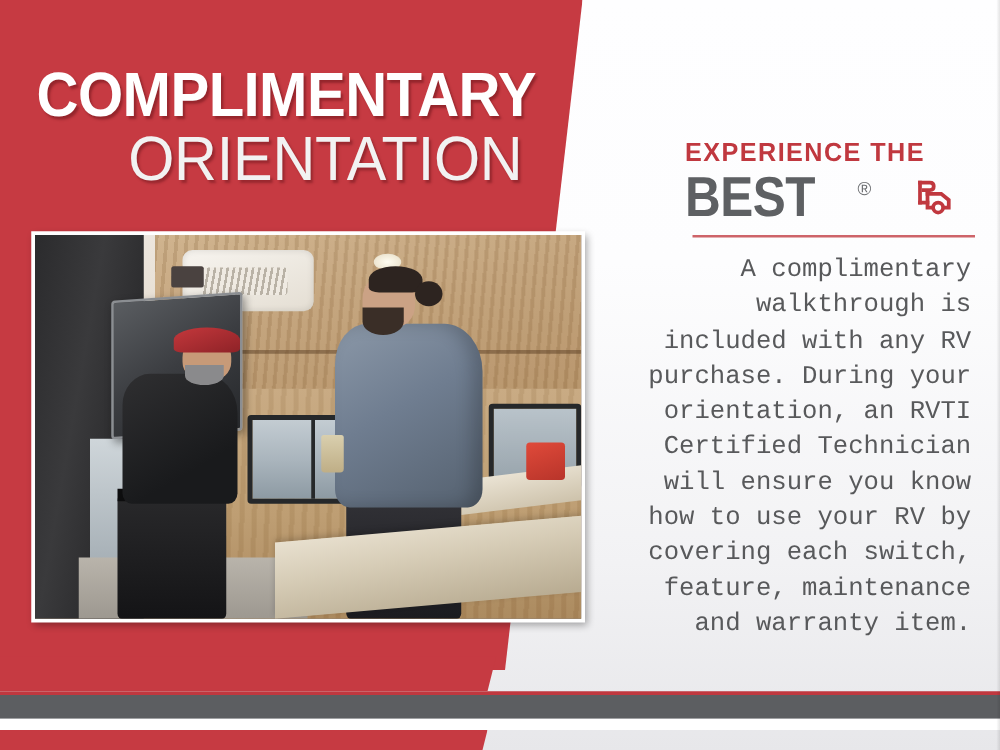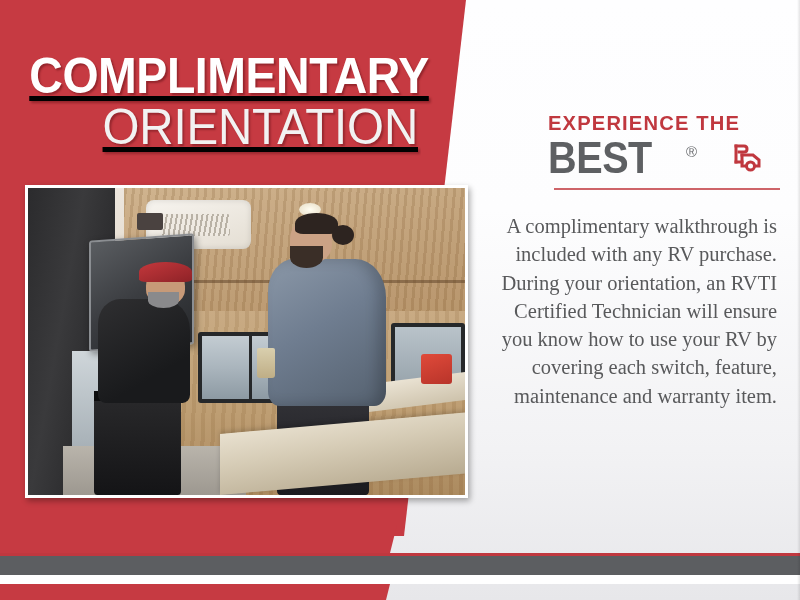--- a/index.html
+++ b/index.html
@@ -33,21 +33,20 @@
     -webkit-clip-path:polygon(0 0, 466px 0, 404px 536px, 0 536px);
   }
 
   
   .title-block {
     position:absolute; left:0px; top:52px;
     width:440px;
     text-align:right;
     z-index:6;
     padding-right:22px;
-    text-decoration:underline;
   }
   .title-line1 {
     display:block;
     font-family:"Liberation Sans", sans-serif;
     font-weight:700;
     font-size:50px;
     line-height:0.98;
     letter-spacing:-0.5px;
     color:#ffffff;
     transform:scaleX(0.93);
@@ -297,24 +296,24 @@
     margin-top:10px;
     margin-left:6px;
     width:226px; height:2px;
     background:#c0383f;
     opacity:0.78;
   }
 
   
   .body-copy {
     position:absolute;
-    left:500px; top:212px;
+    left:500px; top:203px;
     width:285px;
     text-align:right;
-    font-family:Liberation Serif, serif;
+    font-family:Liberation Mono, monospace;
     font-size:20.5px;
     line-height:1.38;
     color:#58595b;
     z-index:6;
     padding-right:8px;
   }
 
   
   .band-red-top {
     position:absolute; left:0; top:525px;

